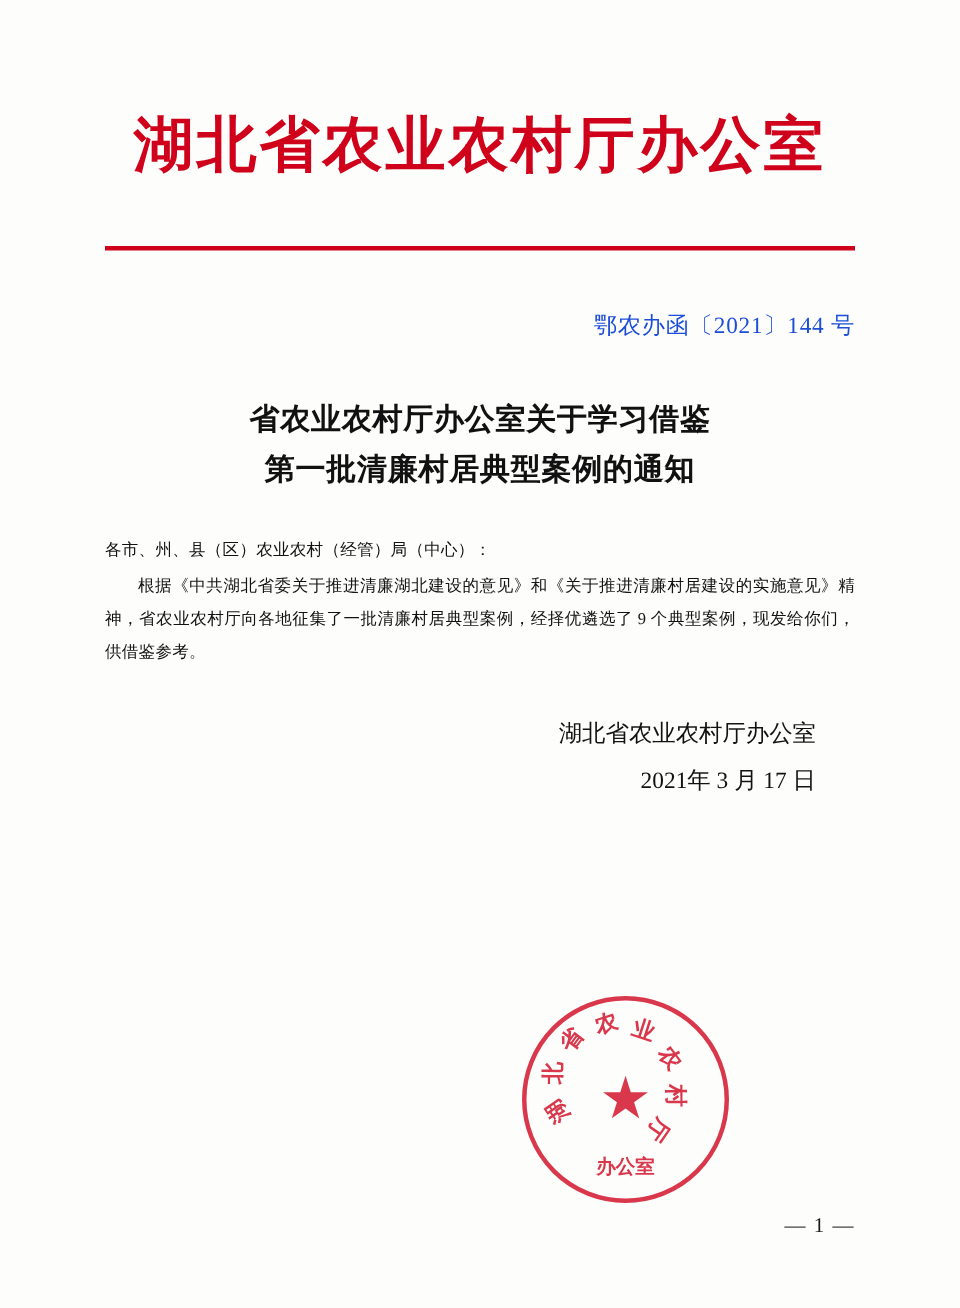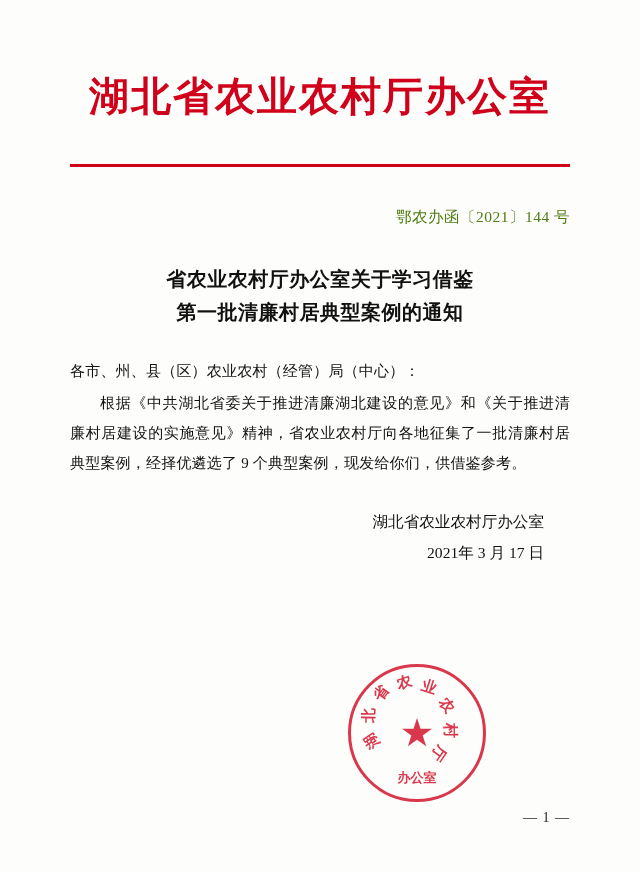--- a/index.html
+++ b/index.html
@@ -46,42 +46,41 @@
     background: #d0021b;
     width: 100%;
   }
 
   
   .doc-number {
     margin-top: 40px;
     text-align: right;
     font-size: 15.5px;
     letter-spacing: 0.5px;
-    color: #4d7c0f;
+    color: #1d4ed8;
   }
 
   
   .doc-title {
     margin-top: 36px;
     text-align: center;
     font-weight: bold;
     font-size: 20px;
     line-height: 1.65;
     color: #111;
     letter-spacing: 0.5px;
   }
   .doc-title .line {
     display: block;
-    font-family: Liberation Mono, monospace;
   }
 
   
   .body-block {
     margin-top: 26px;
-    font-size: 15px;
+    font-size: 11px;
     line-height: 2.0;
     text-align: justify;
     color: #121212;
     letter-spacing: 0.2px;
   }
   .salutation {
     margin: 0 0 2px 0;
     text-indent: 0;
   }
   .para {

